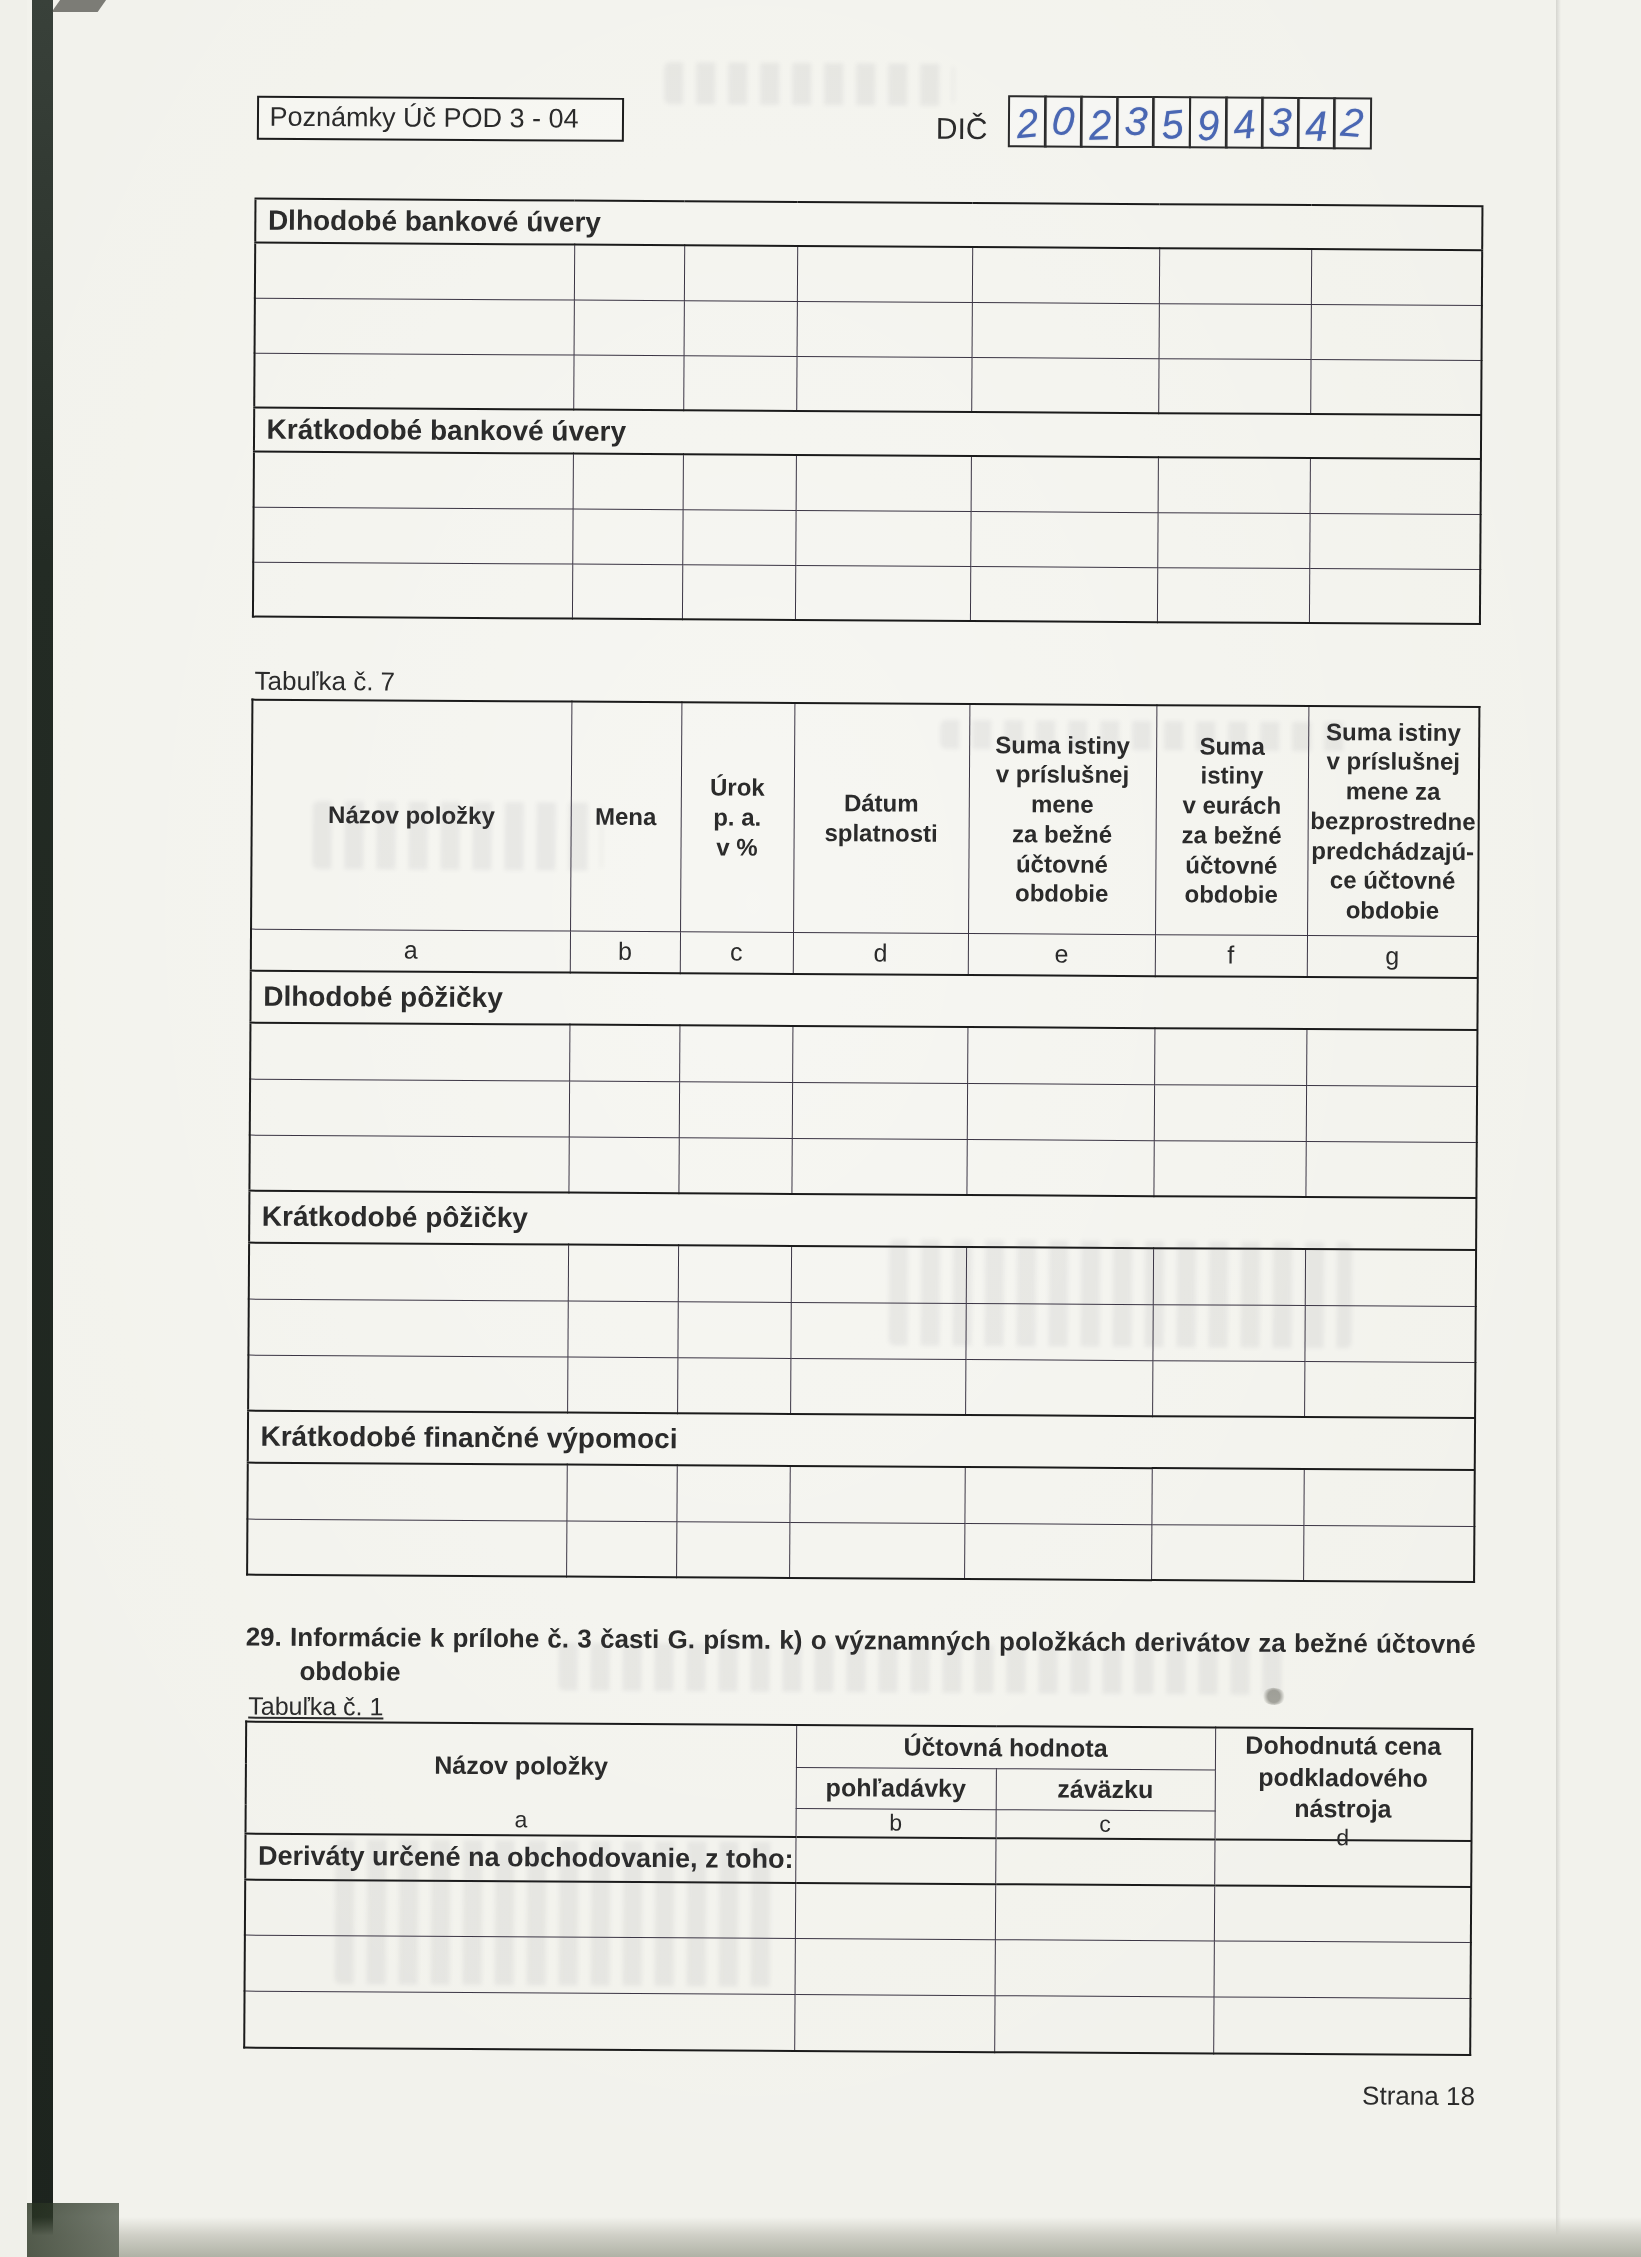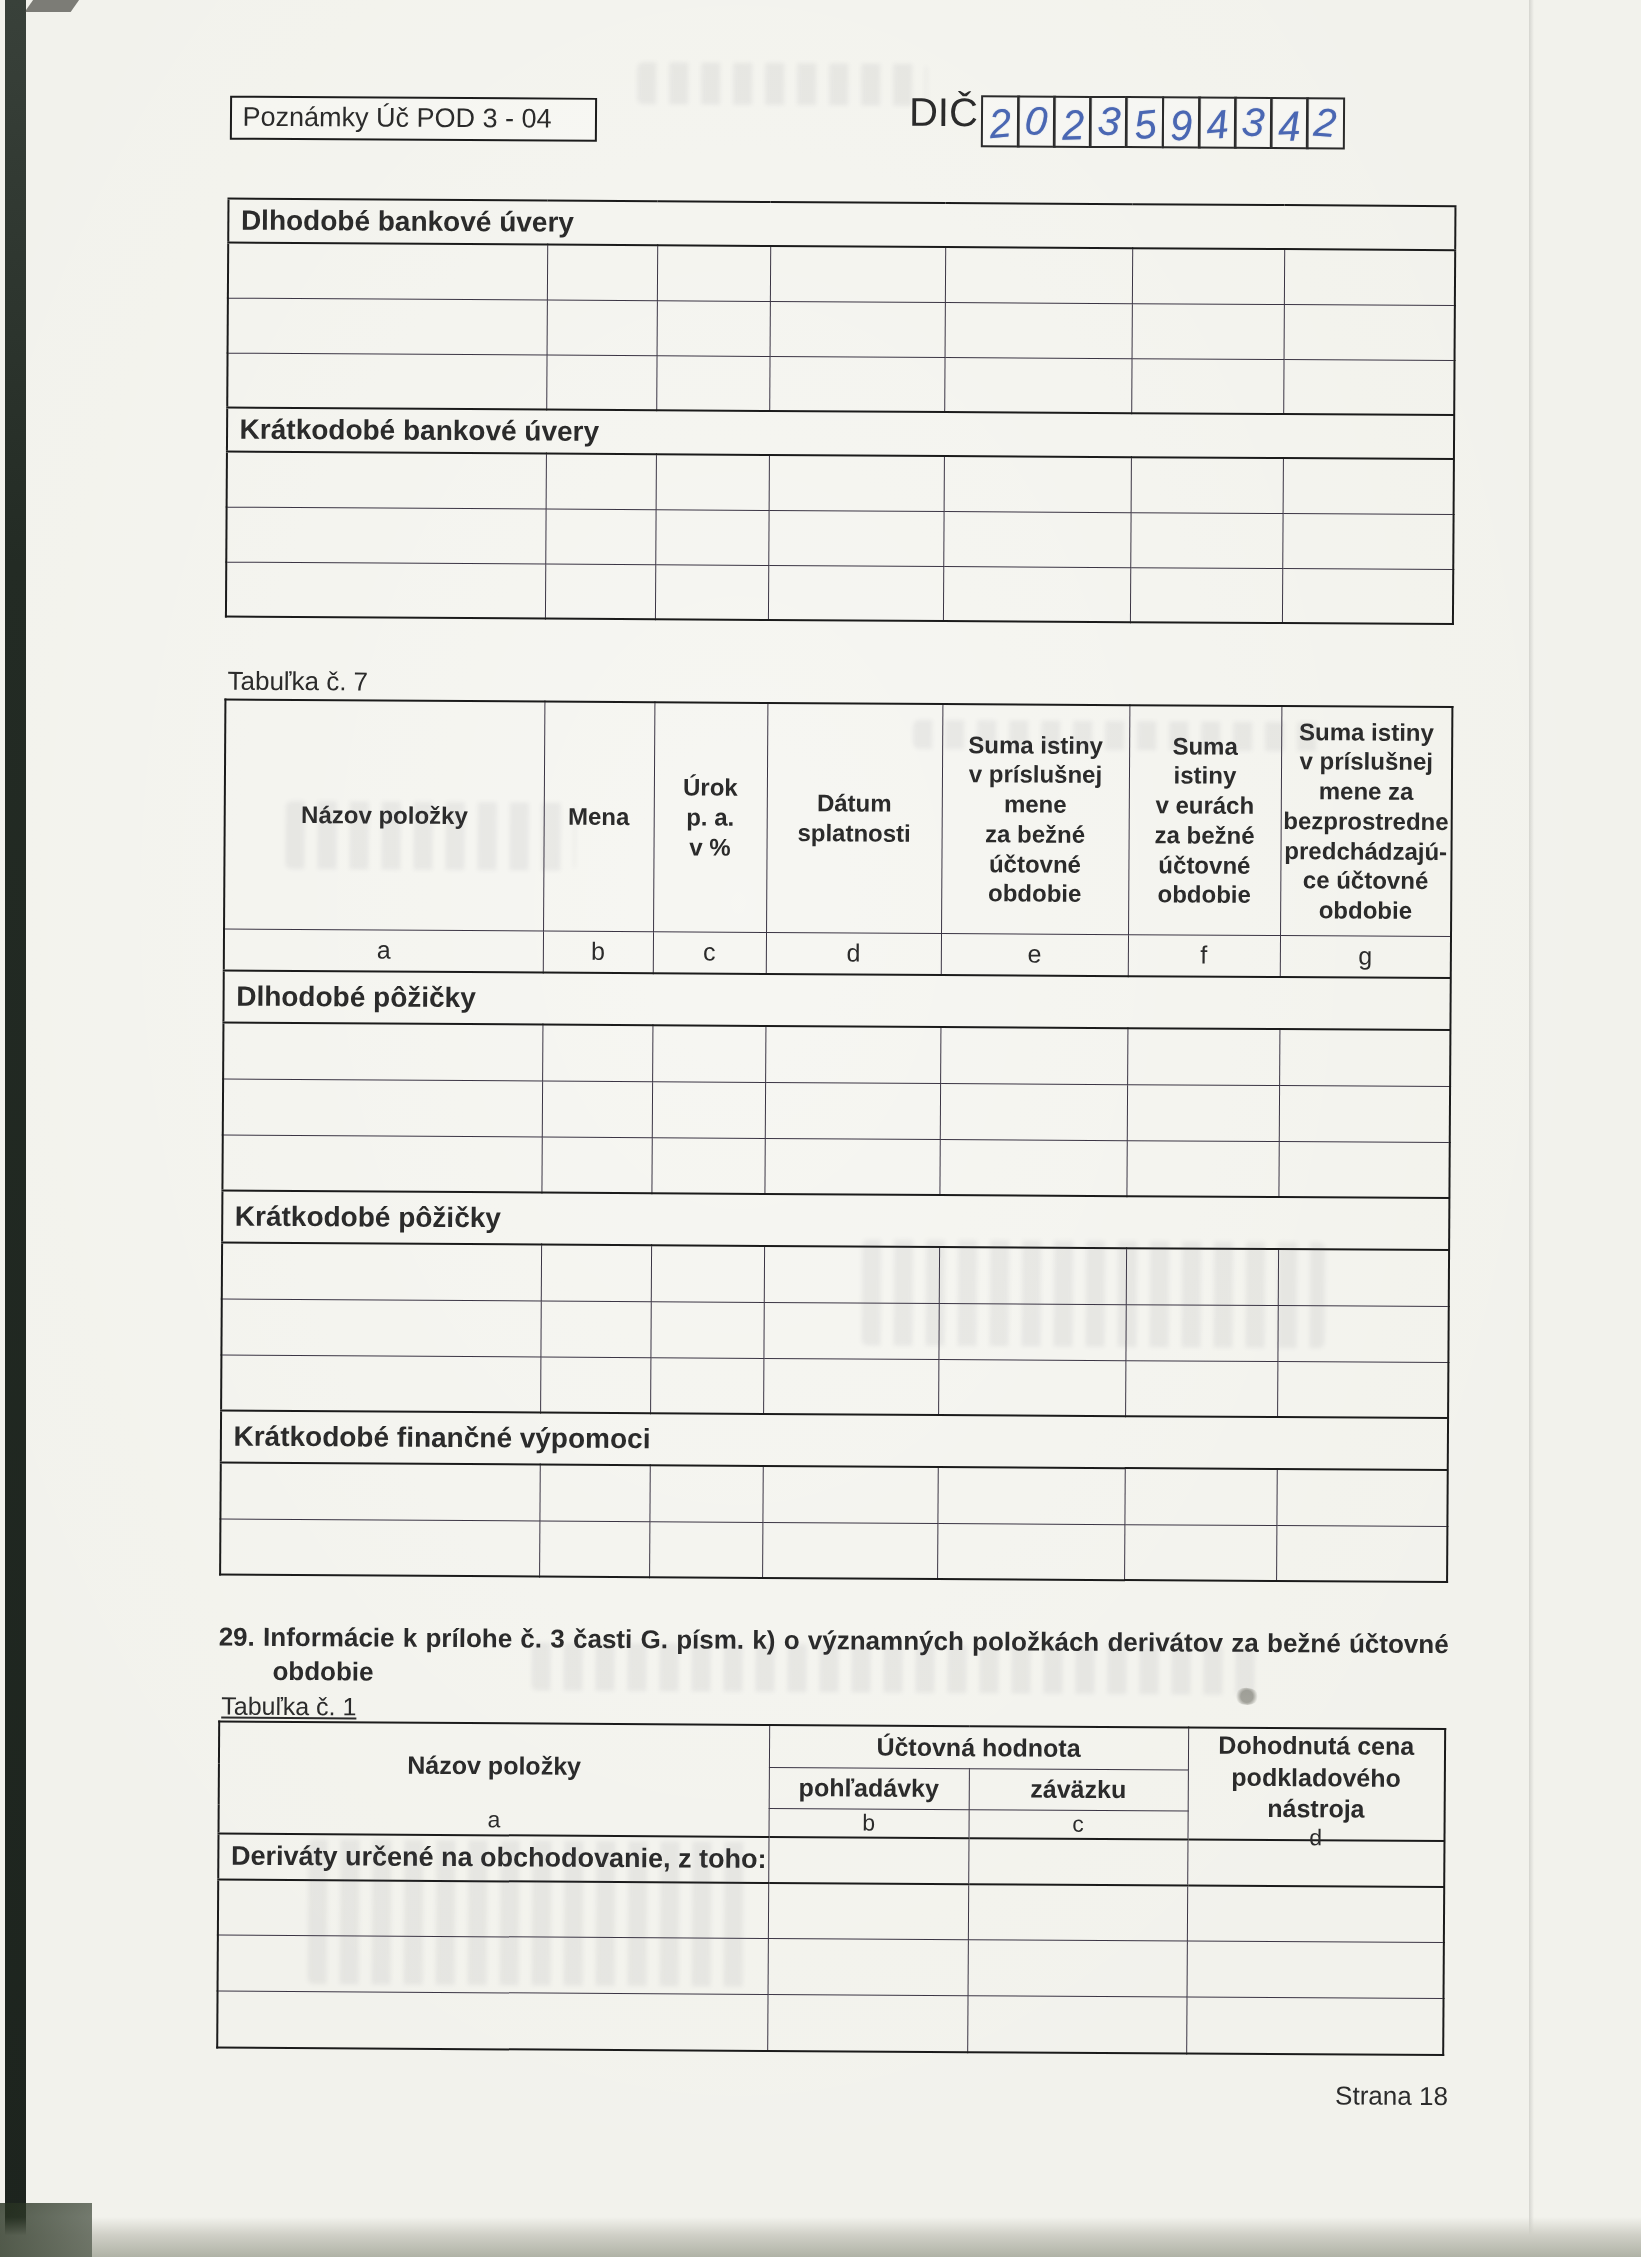--- a/index.html
+++ b/index.html
@@ -1,27 +1,27 @@
 <!DOCTYPE html>
 <html><head>
 <meta charset="utf-8">
 <style>
   html,body{margin:0;padding:0;width:1641px;height:2257px;overflow:hidden;
     font-family:"Liberation Sans",sans-serif;background:#f0f0ea;}
   *{box-sizing:border-box;}
   #page{position:absolute;inset:0;background:
-    radial-gradient(ellipse at 45% 40%, rgba(255,255,255,.35), rgba(0,0,0,0) 70%),#f2f2ec;}
+    radial-gradient(ellipse at 45% 40%, rgba(255,255,255,.35), rgba(0,0,0,0) 70%),#f2f2ec; margin-left: 27px;}
   #tilt{position:absolute;left:0;top:0;width:1641px;height:2257px;
     transform:rotate(.35deg);transform-origin:290px 116px;color:#2b2b2b;}
   .abs{position:absolute;}
 
   
   #title-box{left:230px;top:96px;width:367px;height:44px;border:2.9px solid #1c1c1c;
     font-size:27px;line-height:39px;padding-left:10.6px;background:rgba(255,255,255,.25);}
-  #dic-label{left:909px;top:86px;font-size:40px;}
+  #dic-label{left:909px;top:108px;font-size:30px;}
   #dic-boxes{left:981px;top:91px;display:flex;}
   .dic-box{width:39px;height:52px;border:2.9px solid #2a2a2a;margin-left:-2.9px;
     display:flex;align-items:center;justify-content:center;background:rgba(255,255,255,.3);}
   .dic-box:first-child{margin-left:0;}
   .dic-digit{font-size:40px;font-style:italic;color:#4a67b3;
     text-shadow:0 0 1px rgba(74,103,179,.6);}
   .dic-box:nth-child(odd) .dic-digit{transform:rotate(-6deg) translateY(1.9px);}
   .dic-box:nth-child(even) .dic-digit{transform:rotate(4deg) translateY(-1px);}
   .dic-box:nth-child(3n) .dic-digit{transform:rotate(-2deg) translateY(2.9px) scaleY(1.05);}
 

